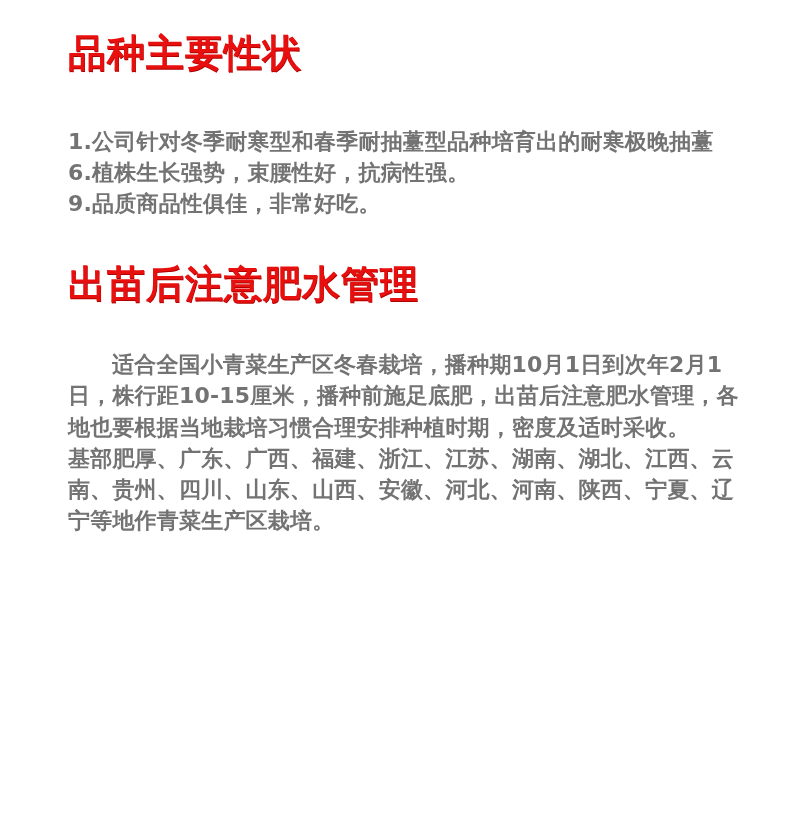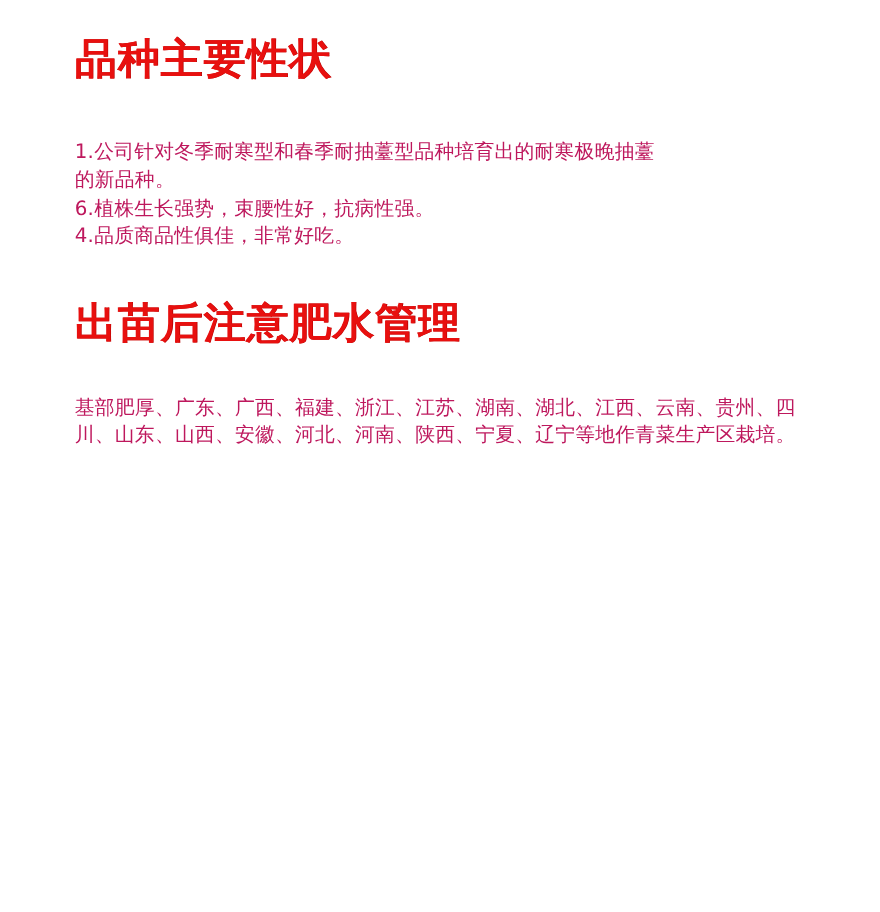--- a/index.html
+++ b/index.html
@@ -31,25 +31,26 @@
     text-shadow: 0.5px 0.5px 0 #b00000;
     font-family: "DejaVu Sans", "Liberation Sans", sans-serif;
   }
   .heading-traits {
     padding-top: 10px;
   }
   .heading-culture {
     padding-top: 14px;
   }
   .body-block {
-    font-size: 18px;
+    font-size: 22px;
     line-height: 1.42;
-    color: #be185d;
+    color: #737373;
     margin: 0;
     letter-spacing: 0.2px;
+    font-weight: bold;
   }
   .traits-block {
     margin-top: 50px;
   }
   .traits-block .line {
     white-space: normal;
   }
   .culture-block {
     margin-top: 42px;
   }
@@ -65,26 +66,26 @@
 </style>
 </head>
 <body>
 
 <div class="page">
 
   <h1 class="section-heading heading-traits">品种主要性状</h1>
 
   <div class="body-block traits-block">
     <div class="line">1.公司针对冬季耐寒型和春季耐抽薹型品种培育出的耐寒极晚抽薹</div>
-    <div class="line">的新品种。</div>
     <div class="line">6.植株生长强势，束腰性好，抗病性强。</div>
-    <div class="line">4.品质商品性俱佳，非常好吃。</div>
+    <div class="line">9.品质商品性俱佳，非常好吃。</div>
   </div>
 
   <div class="spacer-mid"></div>
 
   <h1 class="section-heading heading-culture">出苗后注意肥水管理</h1>
 
   <div class="body-block culture-block">
+    <p class="para-indent" style="margin:0">适合全国小青菜生产区冬春栽培，播种期10月1日到次年2月1日，株行距10-15厘米，播种前施足底肥，出苗后注意肥水管理，各地也要根据当地栽培习惯合理安排种植时期，密度及适时采收。</p>
     <p class="regions" style="margin:0">基部肥厚、广东、广西、福建、浙江、江苏、湖南、湖北、江西、云南、贵州、四川、山东、山西、安徽、河北、河南、陕西、宁夏、辽宁等地作青菜生产区栽培。</p>
   </div>
 
 </div>
 
 </body></html>

